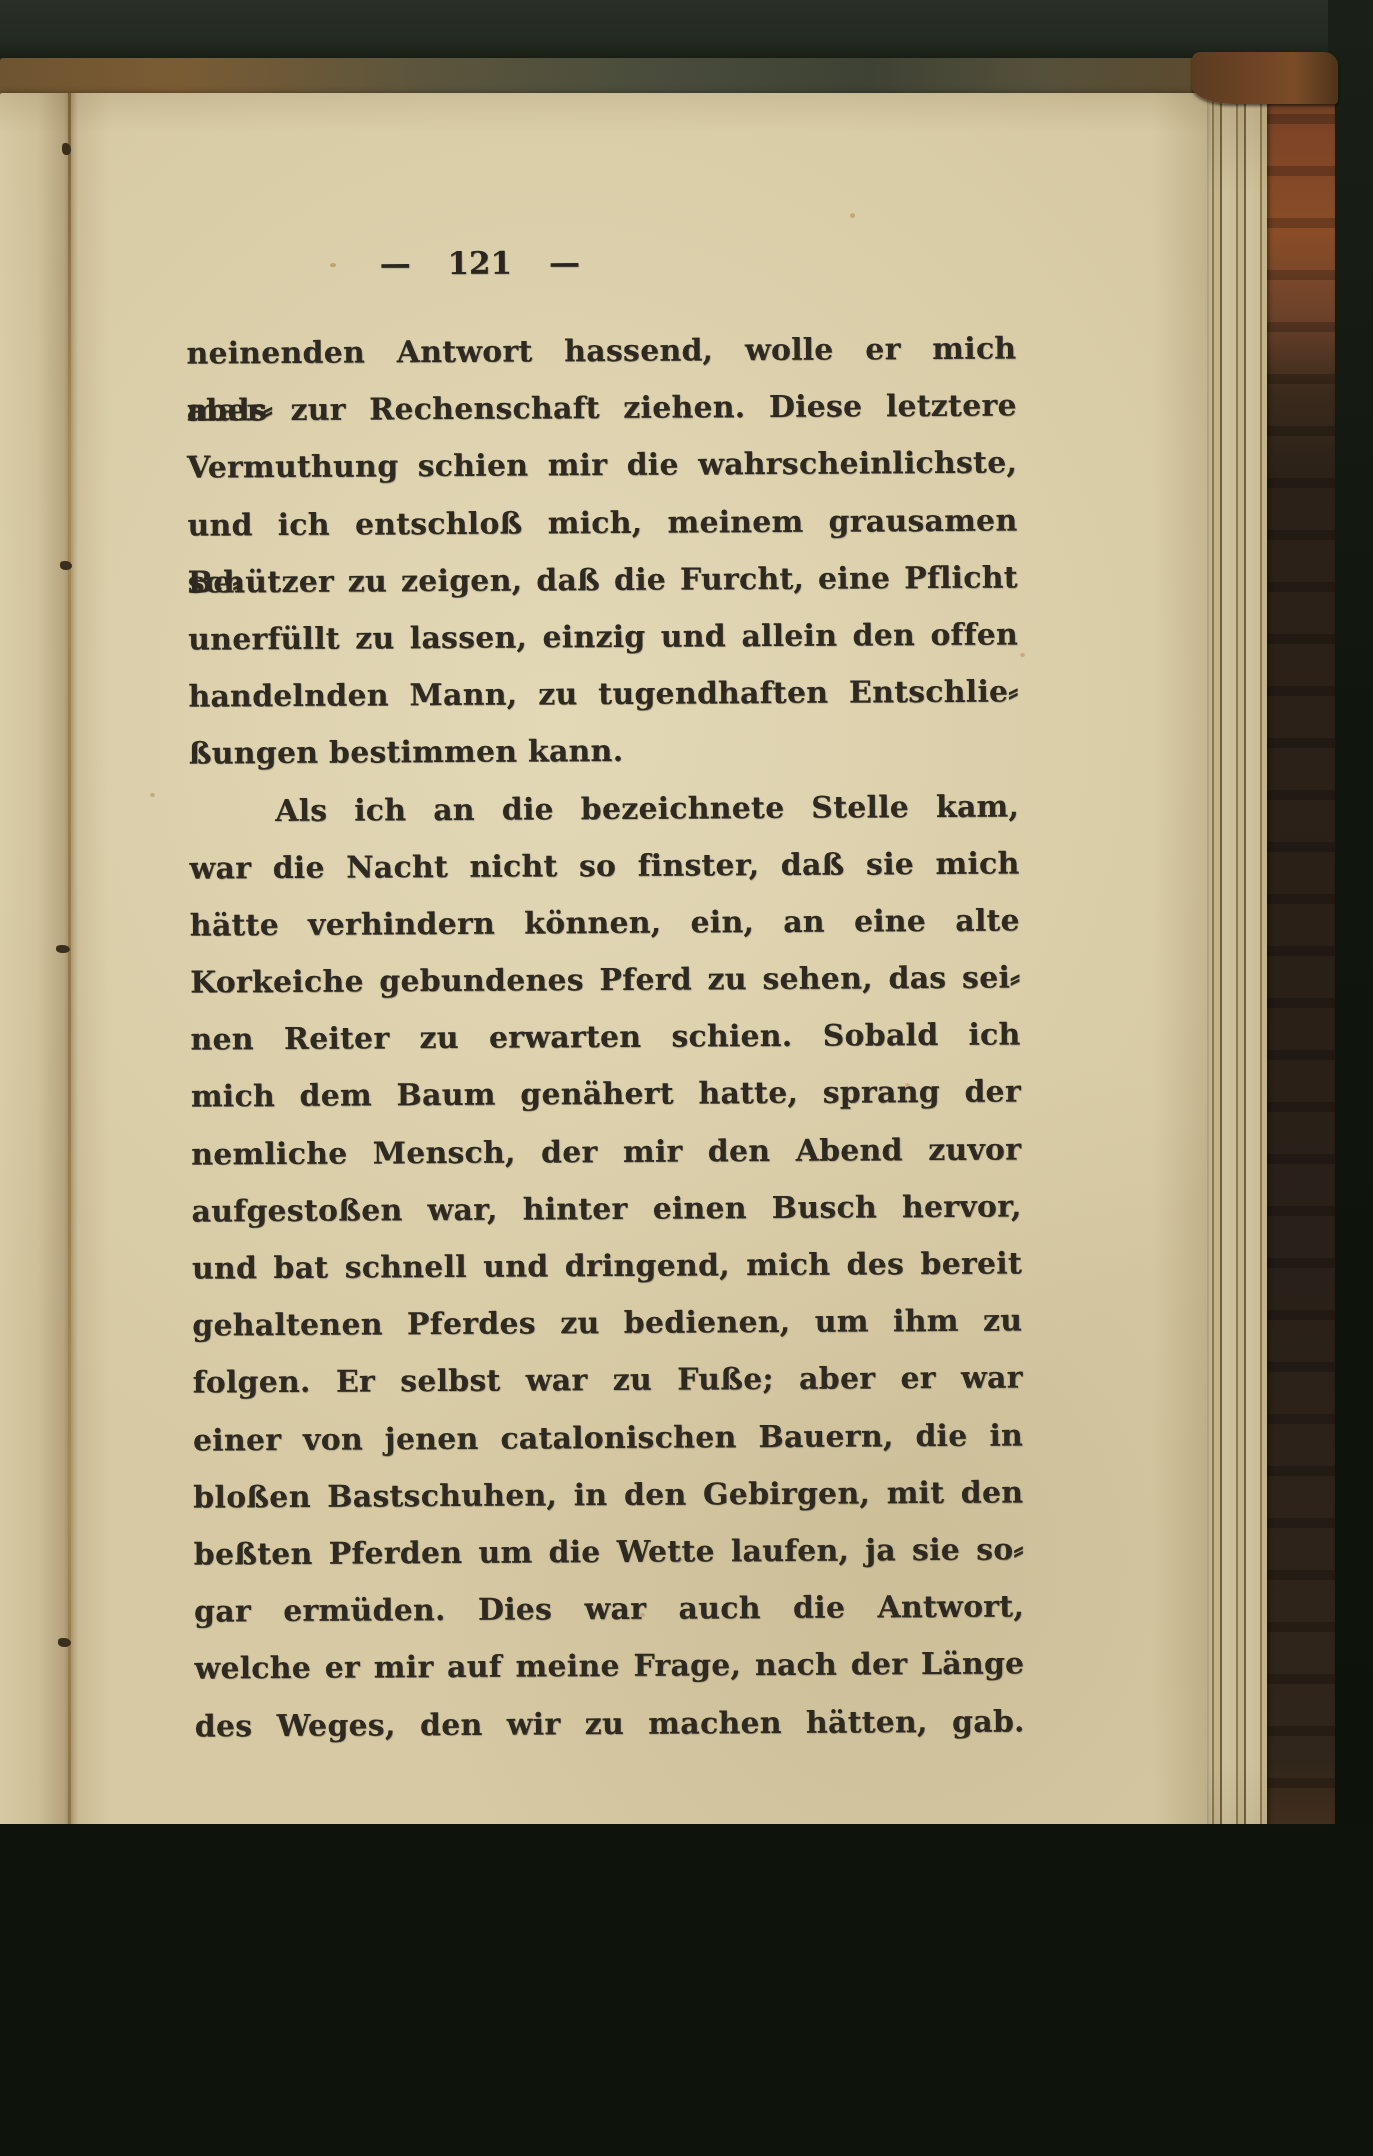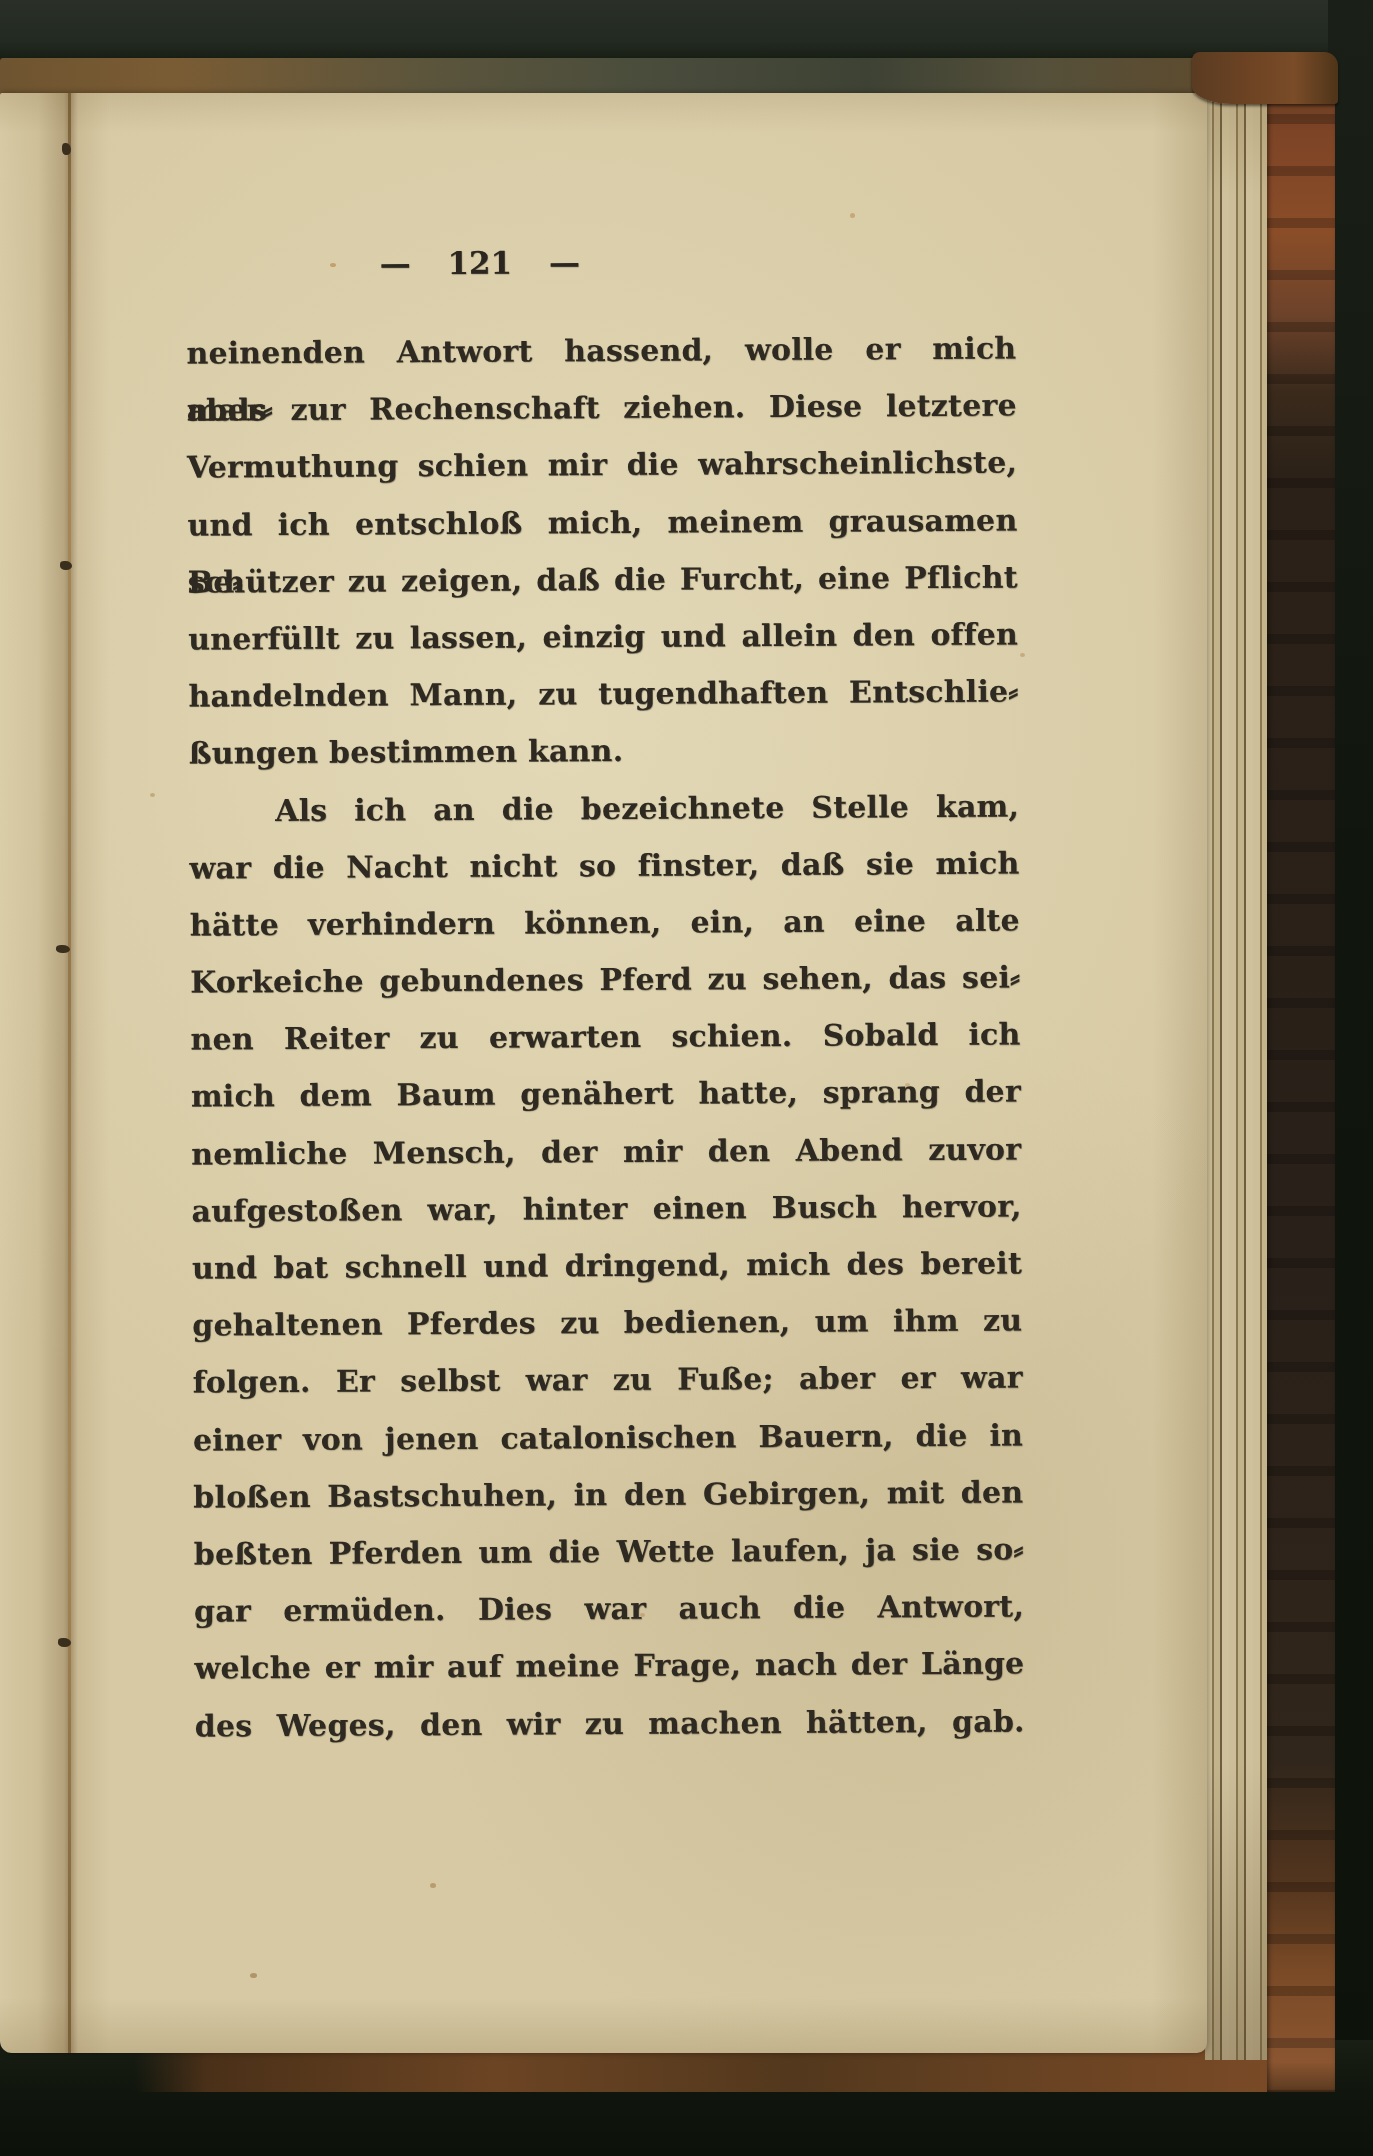--- a/index.html
+++ b/index.html
@@ -1,17 +1,17 @@
 <!DOCTYPE html>
 <html><head>
 <meta charset="utf-8">
 <style>
   html,body{margin:0;padding:0;background:#0e130c;}
   .photo{
-    position:relative;width:1373px;height:2156px;overflow:hidden;
+    position:relative;width:1373px;height:1824px;overflow:hidden;
     background:#3b82f6;
     font-family:"DejaVu Serif","DejaVu Sans",serif;
   }
   
   .top-band{position:absolute;left:0;top:0;width:100%;height:102px;z-index:1;
     background:linear-gradient(180deg,#2a3027 0%,#232a21 40%,#161c12 62%,#11170d 100%);}
   .right-band{position:absolute;right:0;top:0;width:45px;height:100%;z-index:1;
     background:linear-gradient(180deg,#1a2017,#10150d 40%,#0d120a);}
   .bottom-band{position:absolute;left:0;top:2040px;width:100%;height:116px;z-index:1;
     background:linear-gradient(180deg,#1a1f15 0%,#10150d 45%,#0c110a 100%);}

